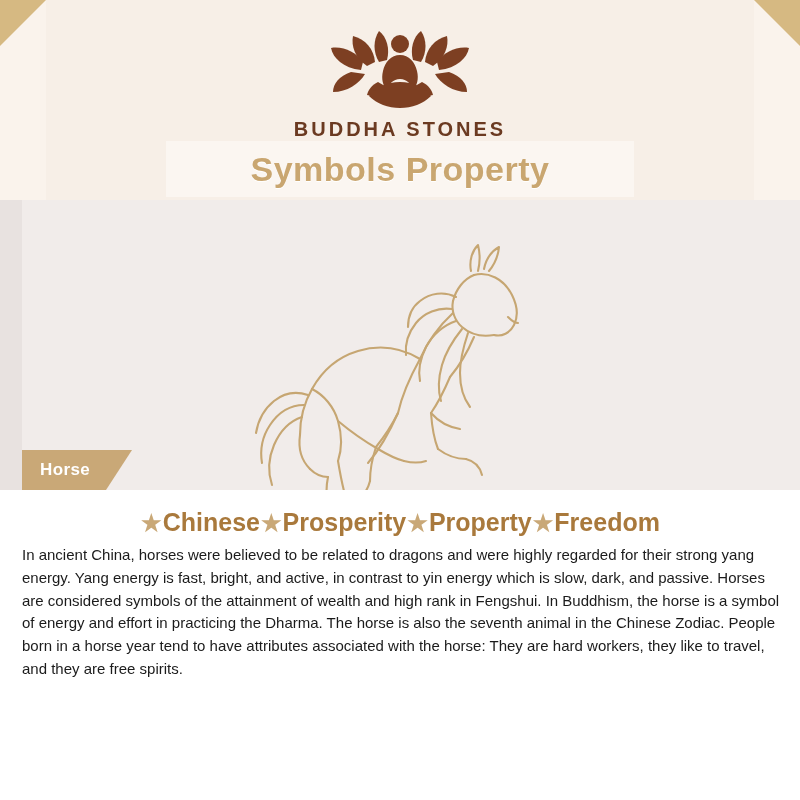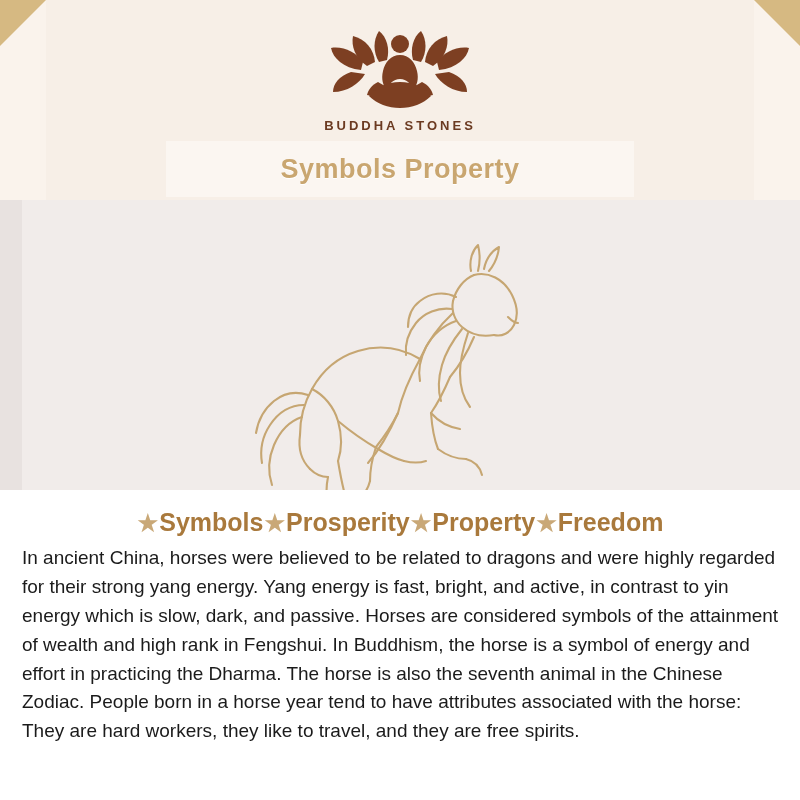--- a/index.html
+++ b/index.html
@@ -59,41 +59,41 @@
     top: 22px; left: 0;
     width: 800px;
     text-align: center;
   }
   .logo-mark {
     display: block;
     margin: 0 auto;
   }
   .brand-name {
     margin-top: 4px;
-    font-size: 13px;
+    font-size: 20px;
     letter-spacing: 3px;
     font-weight: bold;
     color: #6b3a21;
     font-family: "Liberation Sans", sans-serif;
   }
 
   
   .title-bar {
     position: absolute;
     top: 141px;
     left: 166px;
     width: 468px;
     height: 56px;
     background: #fbf6f1;
     display: flex;
     align-items: center;
     justify-content: center;
   }
   .title-text {
-    font-size: 27px;
+    font-size: 34px;
     font-weight: bold;
     color: #c9a670;
     letter-spacing: 0.5px;
     text-shadow: 0 1px 0 #ffffff;
   }
 
   
   .illus-band {
     position: absolute;
     top: 200px; left: 0;
@@ -161,21 +161,21 @@
     font-size: 23px;
     padding: 0 1px;
   }
 
   
   .body-copy {
     position: absolute;
     top: 544px;
     left: 22px;
     width: 760px;
-    font-size: 19px;
+    font-size: 15px;
     line-height: 1.52;
     color: #1b1b1b;
     text-align: left;
     font-family: "Liberation Sans", sans-serif;
   }
 </style>
 </head>
 <body>
 
 <div class="page">
@@ -267,20 +267,26 @@
         <path d="M164 242 C160 254 158 266 158 276"></path>
         <path d="M158 276 C156 284 152 290 146 294"></path>
 
         <path d="M96 190 C84 186 72 188 62 196 C52 204 46 216 44 228"></path>
         <path d="M92 200 C78 200 66 208 58 220 C50 232 48 246 50 258"></path>
         <path d="M90 212 C78 216 68 226 62 240 C56 254 56 268 60 280"></path>
       </g>
     </svg>
   </div>
 
+  <div class="label-tab">
+    <div class="label-tab-body">
+      <span class="label-tab-text">Horse</span>
+    </div>
+    <div class="label-tab-arrow"></div>
+  </div>
 
   <div class="keywords">
-    <span class="star">★</span><span>Symbols</span><span class="star">★</span><span>Prosperity</span><span class="star">★</span><span>Property</span><span class="star">★</span><span>Freedom</span>
+    <span class="star">★</span><span>Chinese</span><span class="star">★</span><span>Prosperity</span><span class="star">★</span><span>Property</span><span class="star">★</span><span>Freedom</span>
   </div>
 
   <div class="body-copy">In ancient China, horses were believed to be related to dragons and were highly regarded for their strong yang energy. Yang energy is fast, bright, and active, in contrast to yin energy which is slow, dark, and passive. Horses are considered symbols of the attainment of wealth and high rank in Fengshui. In Buddhism, the horse is a symbol of energy and effort in practicing the Dharma. The horse is also the seventh animal in the Chinese Zodiac. People born in a horse year tend to have attributes associated with the horse: They are hard workers, they like to travel, and they are free spirits.</div>
 
 </div>
 
 </body></html>

